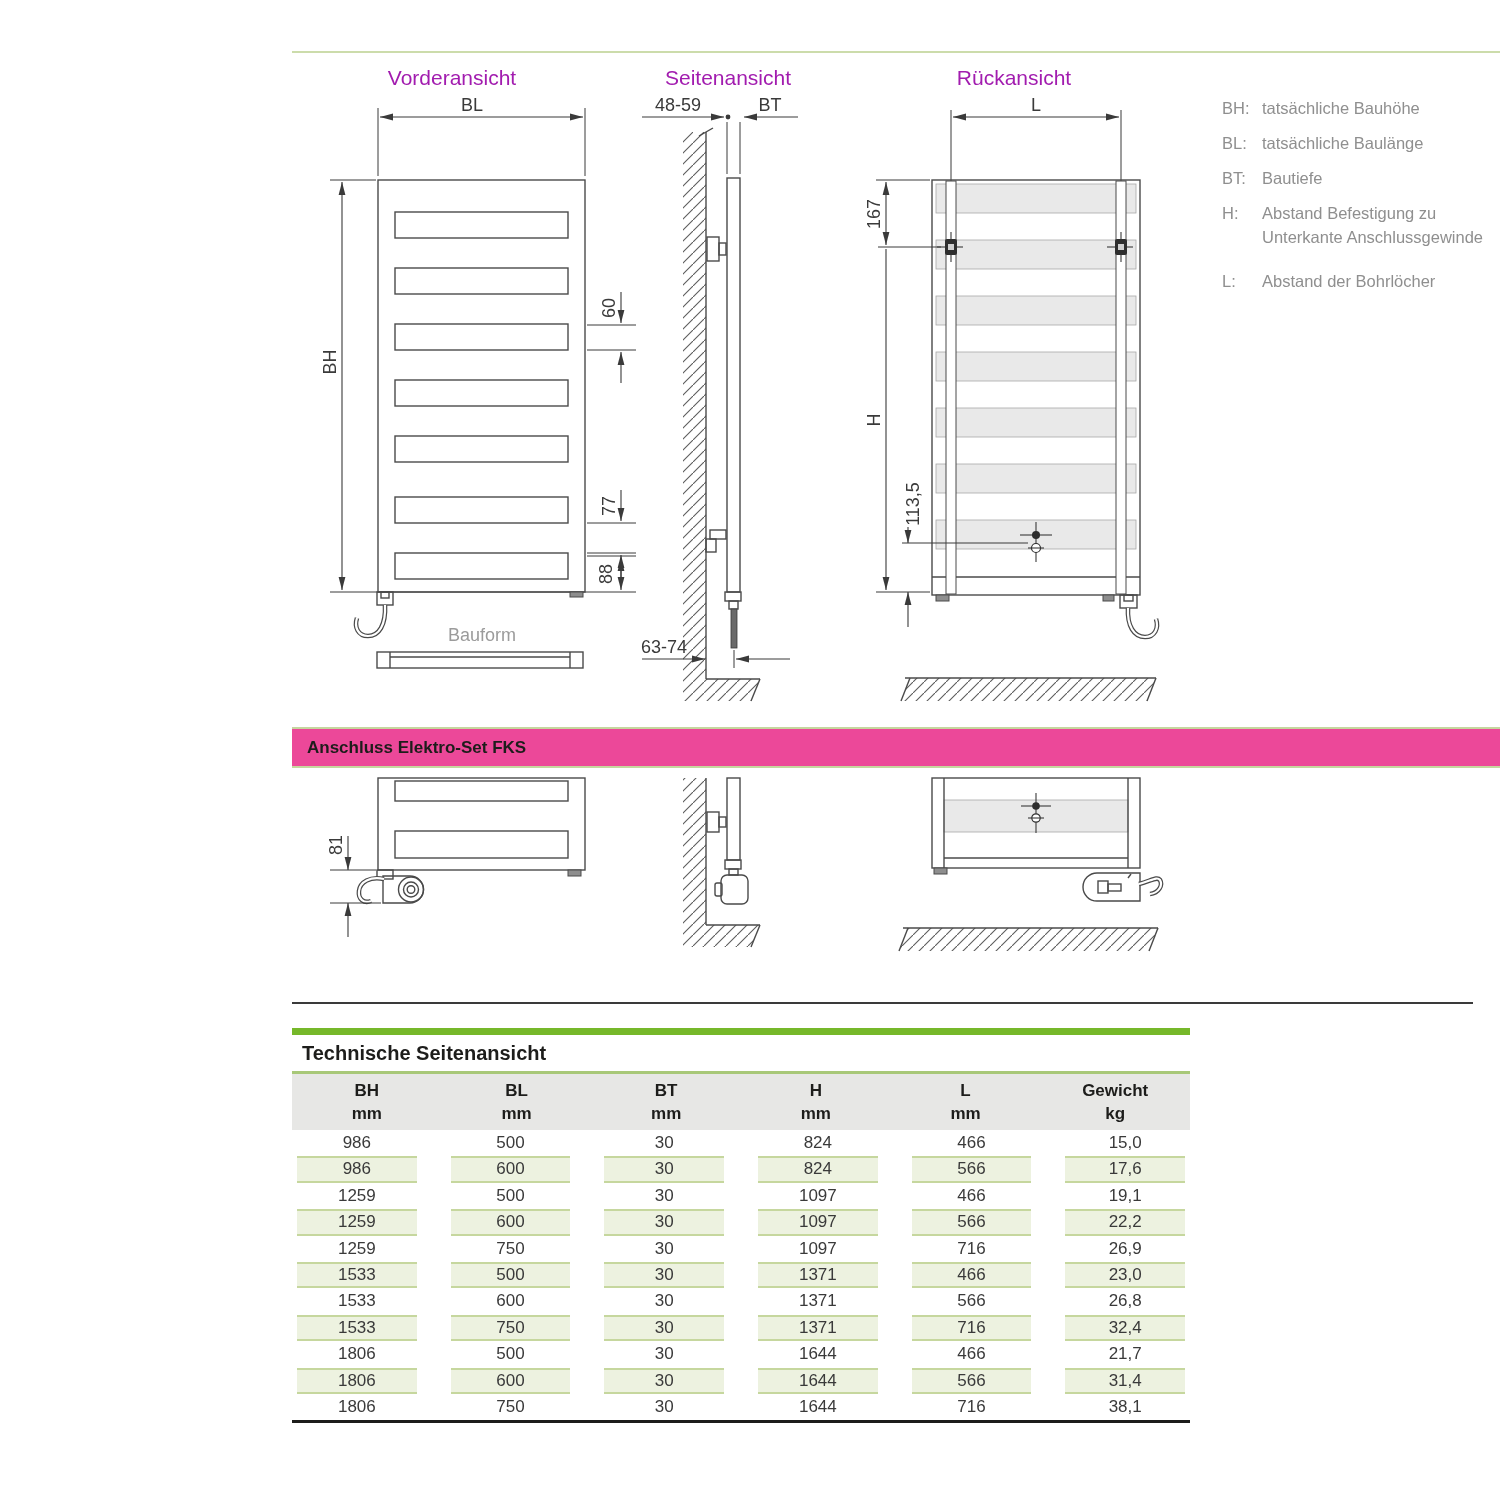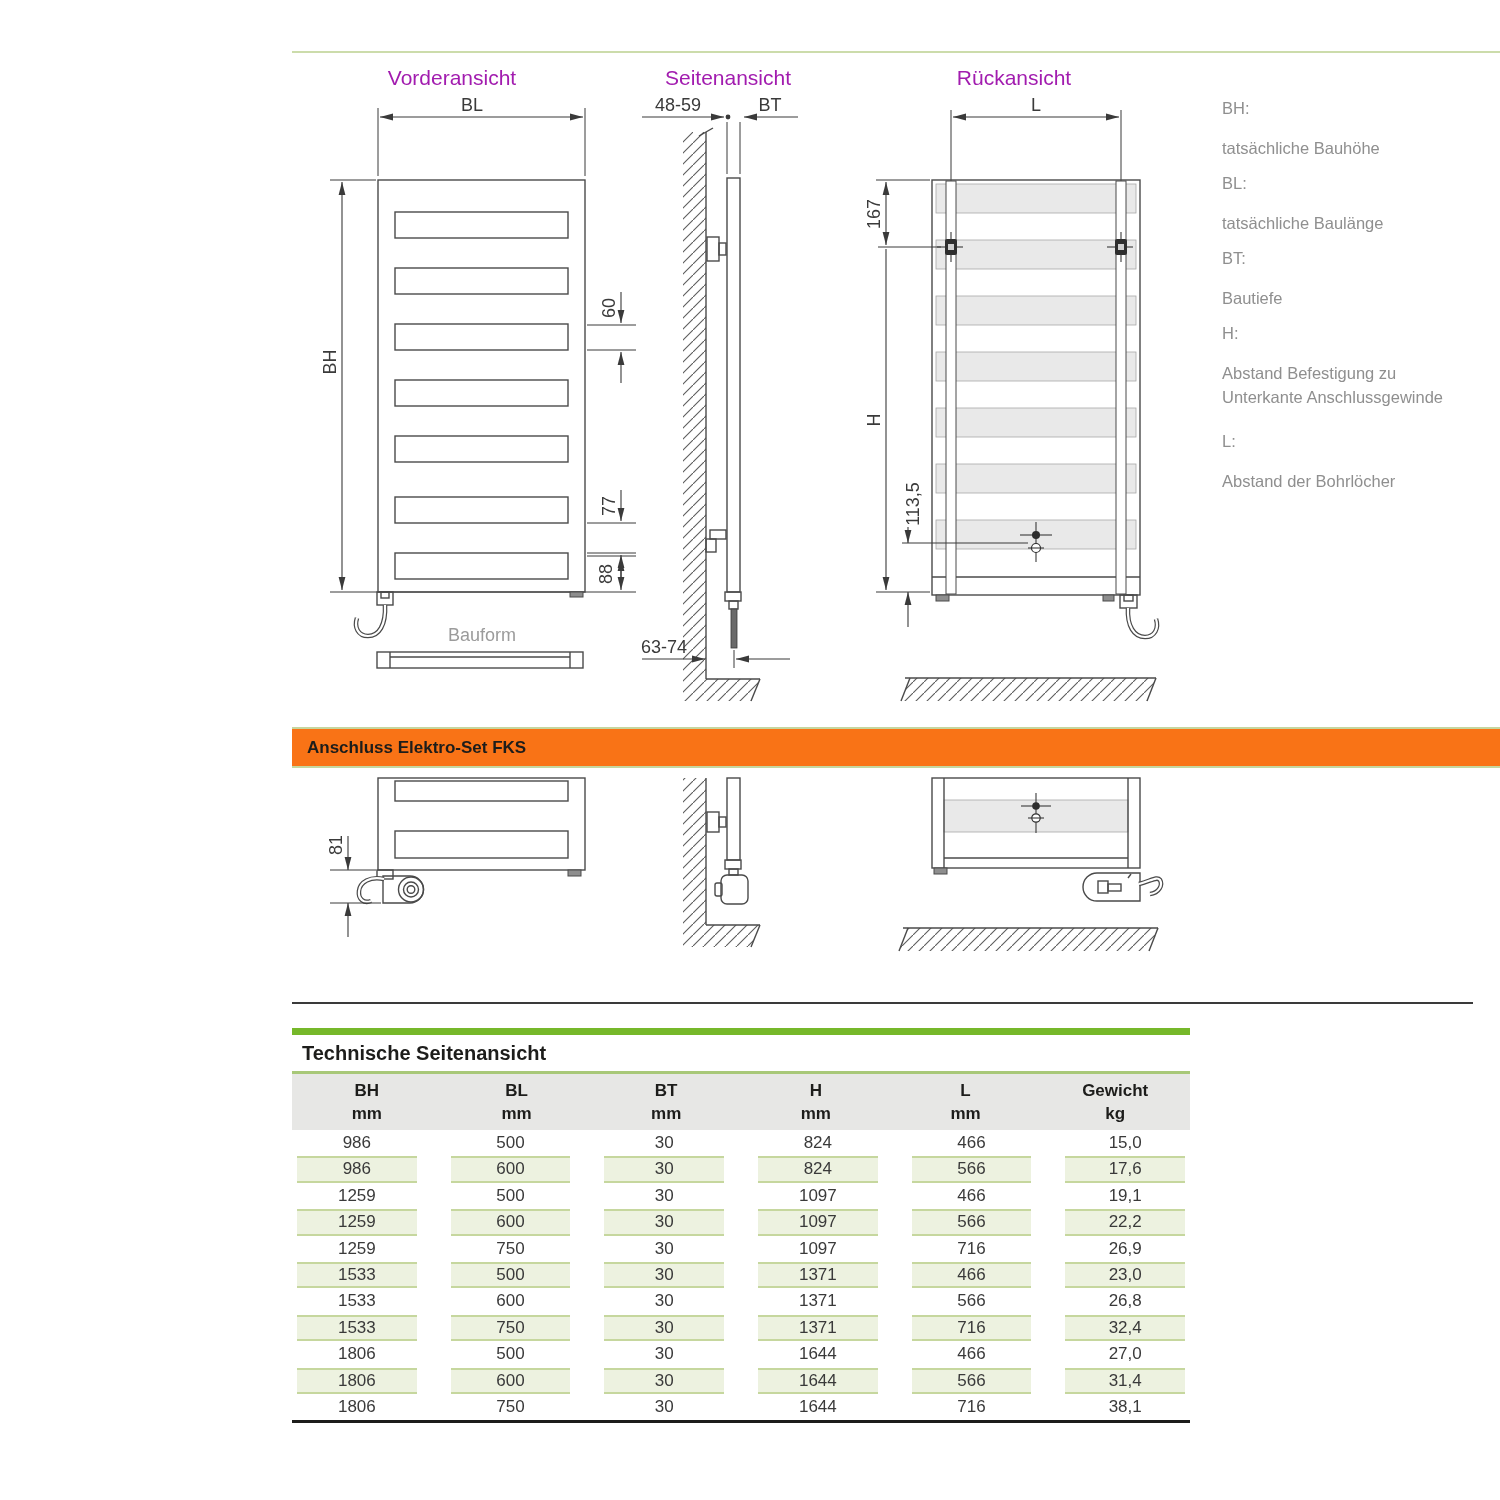--- a/index.html
+++ b/index.html
@@ -2,25 +2,25 @@
 <html><head>
 <meta charset="utf-8">
 <style>
   html,body{margin:0;padding:0;background:#fff;}
   .page{position:relative;width:1500px;height:1500px;background:#fff;
         font-family:"Liberation Sans",sans-serif;overflow:hidden;}
   .abs{position:absolute;}
   .topline{left:292px;top:51px;width:1208px;height:2px;background:#ccdcab;}
   .view-title{top:58px;width:240px;text-align:center;font-size:21px;color:#a21caf;margin-top:8px;}
   .legend{left:1222px;top:96px;width:278px;color:#8f8f8f;font-size:16.5px;line-height:24px;}
-  .legend-row{display:flex;margin-bottom:11px;flex-direction:column;}
+  .legend-row{display:flex;margin-bottom:11px;}
   .legend-row.gap{margin-top:20px;}
   .legend-key{width:40px;flex:0 0 40px;}
   .legend-text{flex:1;}
-  .fks-bar{left:292px;top:727px;width:1208px;height:37px;background:#f97316;
+  .fks-bar{left:292px;top:727px;width:1208px;height:37px;background:#ec4899;
            border-top:2px solid #c6d69e;border-bottom:2px solid #c6d69e;}
   .fks-bar span{display:inline-block;margin-left:15px;line-height:37px;font-weight:bold;
                 font-size:17px;color:#1d1d1b;}
   .note{left:292px;top:972px;width:1100px;font-size:17px;color:#8f8f8f;}
   .divider{left:292px;top:1002px;width:1181px;height:2px;background:#3a3a3a;}
   .table-block{left:292px;top:1028px;width:898px;}
   .green-bar{width:898px;height:7px;background:#76b82a;}
   .table-title{margin:7px 0 6px 10px;font-size:20px;font-weight:bold;color:#1d1d1b;}
   .green-line{width:898px;height:3px;background:#a8c878;}
   .thead{display:flex;width:898px;height:56px;background:#e7e7e5;}
@@ -436,21 +436,21 @@
           <div class="tcell">1371</div>
           <div class="tcell">716</div>
           <div class="tcell">32,4</div>
         </div>
         <div class="trow">
           <div class="tcell">1806</div>
           <div class="tcell">500</div>
           <div class="tcell">30</div>
           <div class="tcell">1644</div>
           <div class="tcell">466</div>
-          <div class="tcell">27,0</div>
+          <div class="tcell">21,7</div>
         </div>
         <div class="trow striped">
           <div class="tcell">1806</div>
           <div class="tcell">600</div>
           <div class="tcell">30</div>
           <div class="tcell">1644</div>
           <div class="tcell">566</div>
           <div class="tcell">31,4</div>
         </div>
         <div class="trow">

